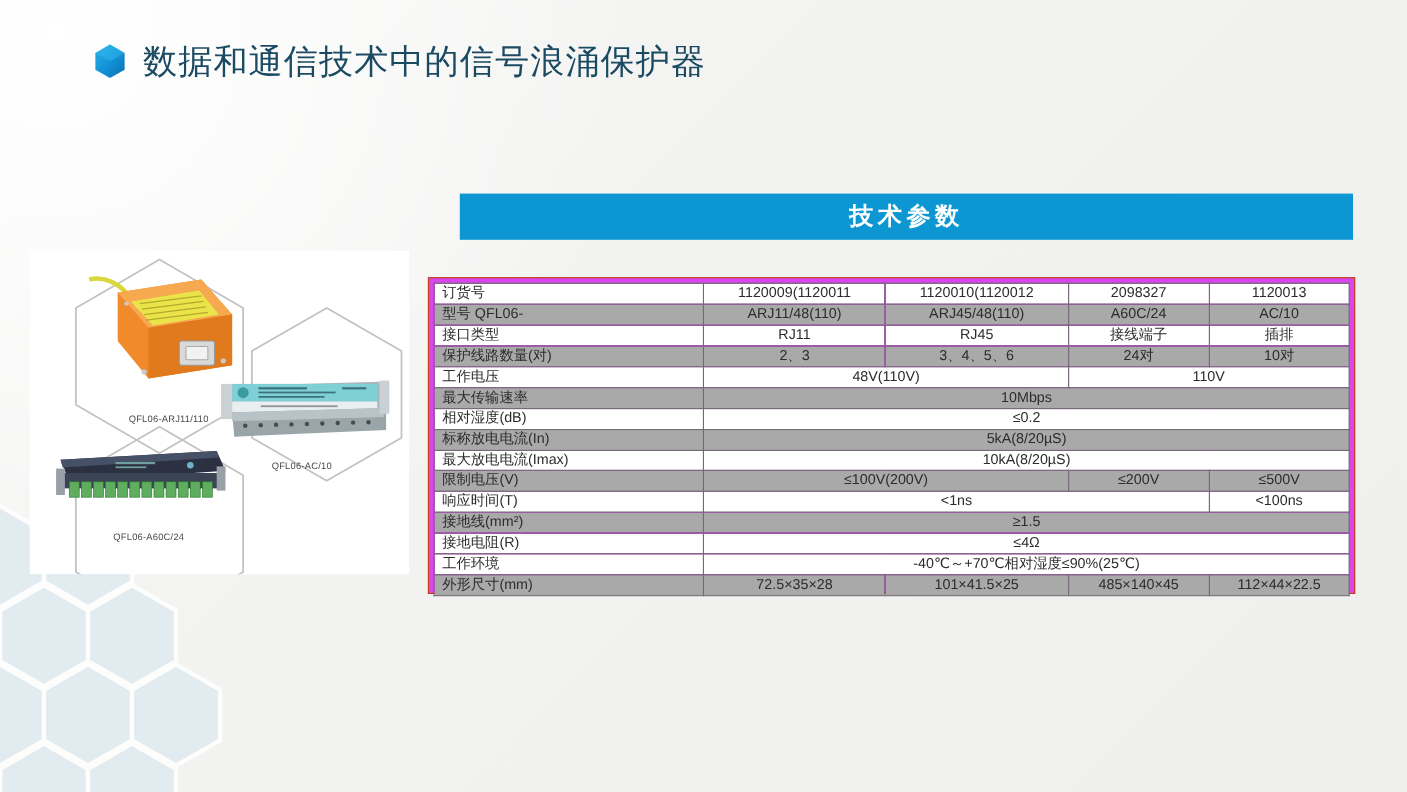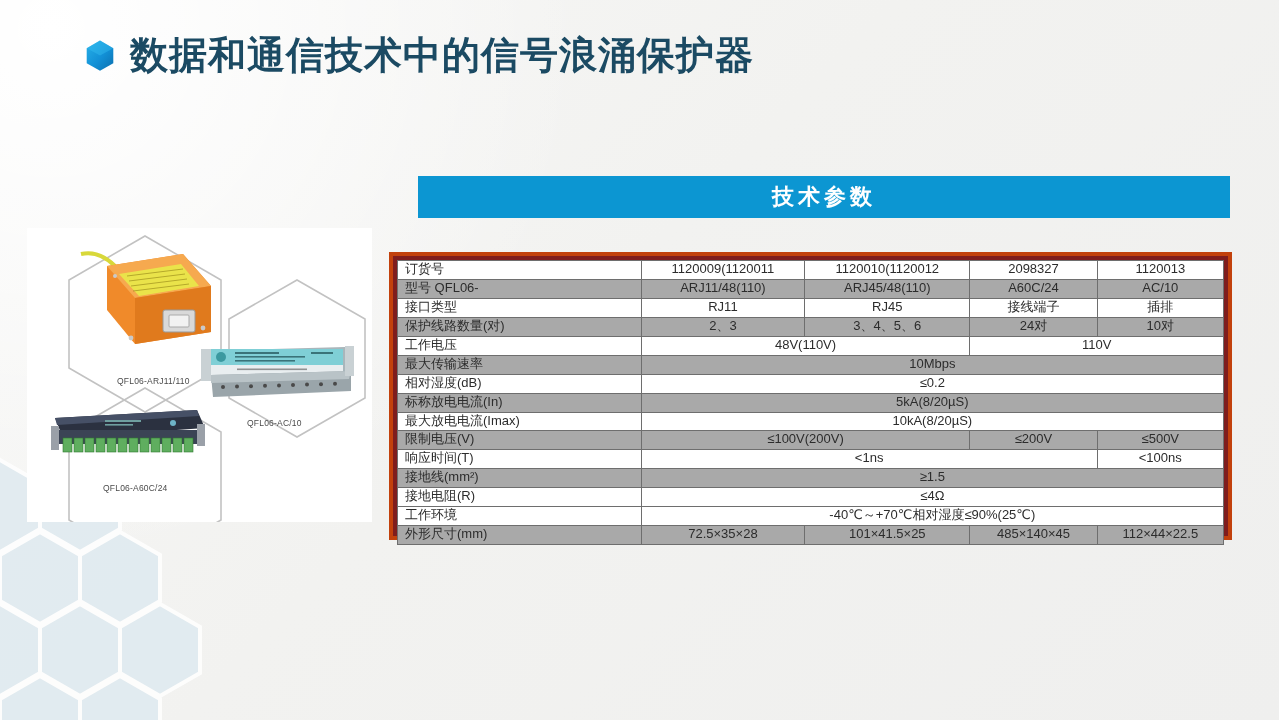--- a/index.html
+++ b/index.html
@@ -21,21 +21,21 @@
     opacity:.85;pointer-events:none;
   }
   #hex-pattern svg{display:block;}
   
   #title-row{
     position:absolute;left:86px;top:32px;height:46px;
     display:flex;align-items:center;gap:16px;
   }
   #title-bullet{width:28px;height:31px;display:block;flex:0 0 auto;}
   #page-title{
-    font-size:38px;font-weight:bold;color:#1b4a63;letter-spacing:1px;
+    font-size:31px;font-weight:normal;color:#1b4a63;letter-spacing:1px;
     white-space:nowrap;line-height:1;
   }
   
   #banner{
     position:absolute;left:418px;top:136px;width:812px;height:42px;
     background:#0c96d2;
     display:flex;align-items:center;justify-content:center;margin-top:40px;
   }
   #banner-text{
     color:#ffffff;font-size:22px;font-weight:bold;letter-spacing:4px;
@@ -55,22 +55,22 @@
   .prod{position:absolute;}
   
   #prod-arj{left:44px;top:20px;width:150px;height:110px;}
   
   #prod-ac{left:172px;top:115px;width:156px;height:60px;}
   
   #prod-a60{left:20px;top:178px;width:162px;height:52px;}
   
   #spec-frame{
     position:absolute;left:389px;top:252px;width:843px;height:288px;
-    background:#7f1d1d;
-    border:4px solid #c2410c;
+    background:#d946ef;
+    border:1px solid #c2410c;
     box-sizing:border-box;
     padding:4px;
   }
   table#spec-table{
     width:100%;height:100%;border-collapse:collapse;
     table-layout:fixed;
     font-size:13px;color:#2c2c2c;
   }
   #spec-table col.c0{width:29.5%;}
   #spec-table col.c1{width:19.8%;}

